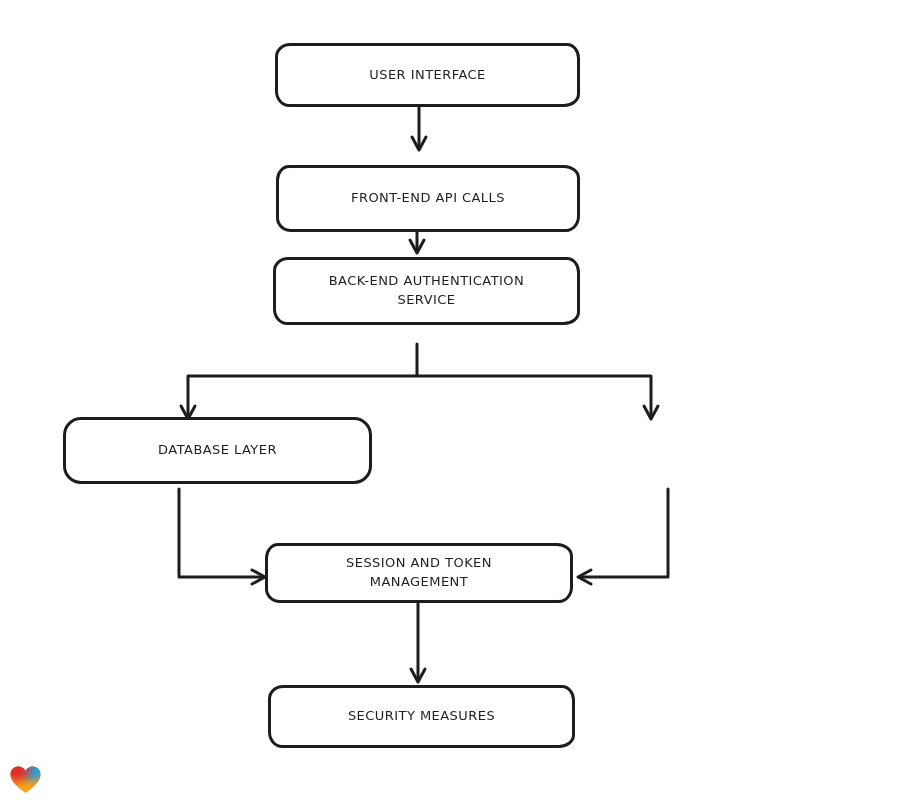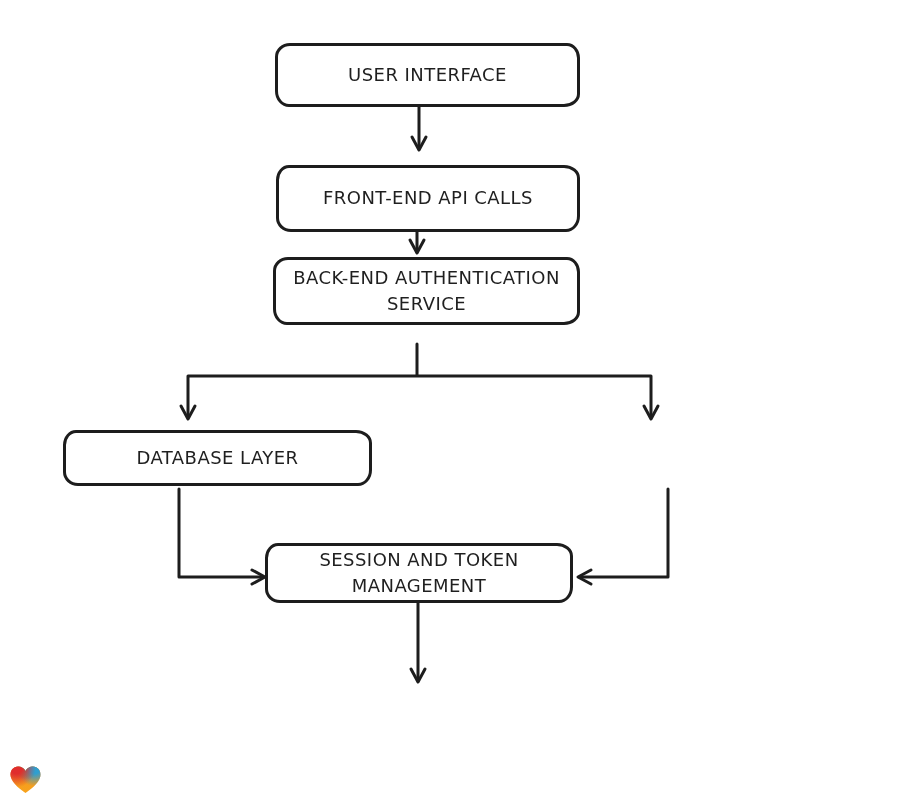--- a/index.html
+++ b/index.html
@@ -27,32 +27,32 @@
   .node {
     position: absolute;
     box-sizing: border-box;
     background: #ffffff;
     border: 3px solid #1d1d1d;
     display: flex;
     align-items: center;
     justify-content: center;
     text-align: center;
     color: #1f1f1f;
-    font-size: 18px;
+    font-size: 13px;
     line-height: 1.45;
     letter-spacing: 0.45px;
     white-space: pre-line;
   }
   
   .r-a { border-radius: 15px 13px 16px 14px / 14px 15px 13px 16px; }
   .r-b { border-radius: 13px 16px 14px 15px / 15px 13px 16px 14px; }
   #n1 { left: 275px; top: 43px;  width: 305px; height: 64px; }
   #n2 { left: 276px; top: 165px; width: 304px; height: 67px; }
   #n3 { left: 273px; top: 257px; width: 307px; height: 68px; }
-  #n4 { left: 63px;  top: 430px; width: 309px; height: 56px; }
+  #n4 { left: 63px;  top: 417px; width: 309px; height: 67px; border-radius: 18px; }
   #n5 { left: 453px; top: 423px; width: 304px; height: 66px; }
   #n6 { left: 265px; top: 543px; width: 308px; height: 60px; }
   #n7 { left: 268px; top: 685px; width: 307px; height: 63px; }
   #heart-logo {
     position: absolute;
     left: 9px; top: 762px;
     width: 33px; height: 33px;
     background:
       radial-gradient(circle at 22% 18%, #e02d2d 0 16%, rgba(224,45,45,0) 52%),
       radial-gradient(circle at 78% 20%, #2e9fd0 0 14%, rgba(46,159,208,0) 48%),
@@ -104,16 +104,19 @@
   <div id="n4" class="node r-b">
     <span>DATABASE LAYER</span>
   </div>
 
 
   <div id="n6" class="node r-b">
     <span>SESSION AND TOKEN
 MANAGEMENT</span>
   </div>
 
+  <div id="n7" class="node r-a">
+    <span>SECURITY MEASURES</span>
+  </div>
 
   <div id="heart-logo"></div>
 
 </div>
 
 </body></html>

